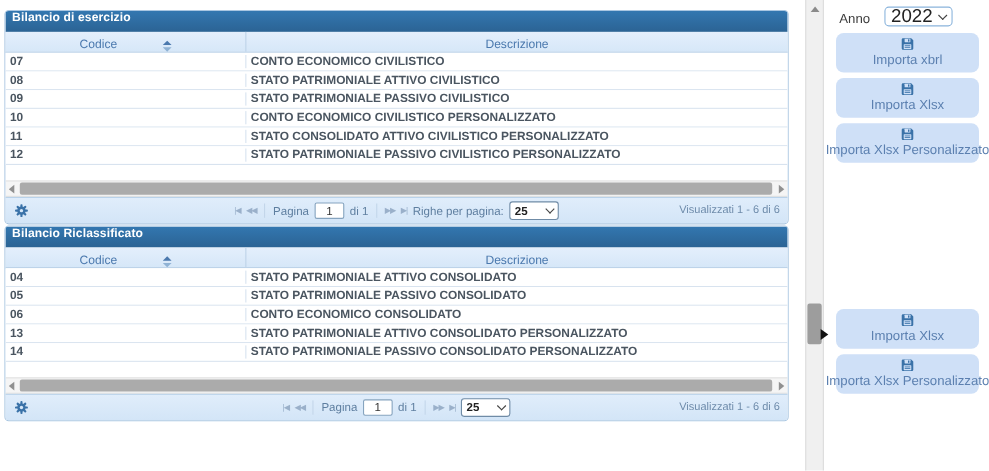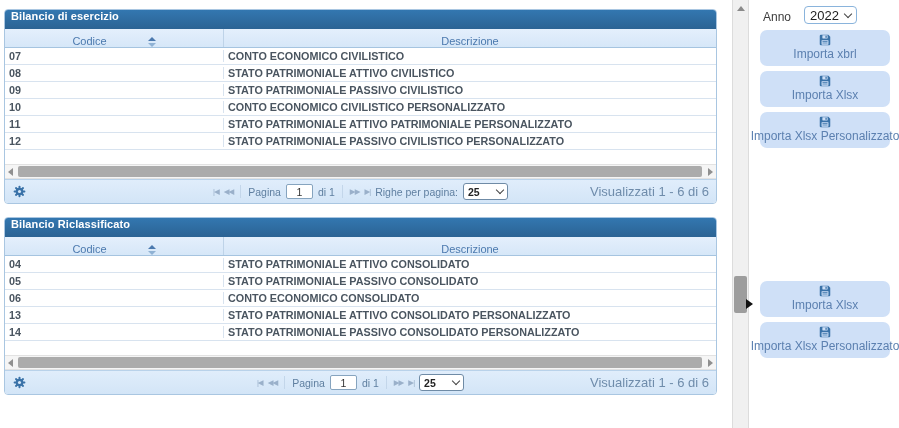--- a/index.html
+++ b/index.html
@@ -2,21 +2,21 @@
 <html><head>
 <meta charset="utf-8">
 <style>
   html,body{margin:0;padding:0;background:#fff;}
   body{font-family:"Liberation Sans","DejaVu Sans",sans-serif;}
   .screen{position:relative;width:899px;height:428px;background:#fff;overflow:hidden;}
 
   
   .main{position:absolute;left:4px;top:9px;width:713px;}
   .grid-panel{box-sizing:border-box;border:1px solid #a9c6e1;border-radius:4px;overflow:hidden;background:#fff;}
-  .grid-panel + .grid-panel{margin-top:13px;}
+  .grid-panel + .grid-panel{margin-top:1px;}
   .titlebar{box-sizing:border-box;height:19px;background:linear-gradient(#3377b0,#2b6394);color:#fff;
     font-size:11px;font-weight:bold;display:flex;padding-left:6px;letter-spacing:.1px;}
   .colheader{box-sizing:border-box;height:19px;background:linear-gradient(#e4effc,#d6e7f8);
     border-bottom:1px solid #a5c4e0;display:flex;font-size:11px;color:#4b79ae;}
   .hc{display:flex;align-items:flex-end;justify-content:center;box-sizing:border-box;gap:36px;}
   .hc.c1{width:219px;border-right:1px solid #bed3e8;}
   .hc.c2{flex:1;}
   .sorticon{display:inline-flex;flex-direction:column;margin-left:5px;gap:2px;}
   .sorticon .up{width:0;height:0;border-left:4px solid transparent;border-right:4px solid transparent;border-bottom:4px solid #4b79ae;}
   .sorticon .down{width:0;height:0;border-left:4px solid transparent;border-right:4px solid transparent;border-top:4px solid #8fb2d4;}
@@ -31,21 +31,21 @@
   .hscroll{position:relative;height:13px;background:#f5f5f5;border-top:1px solid #e2e2e2;border-bottom:1px solid #e2e2e2;}
   .hs-thumb{position:absolute;top:1px;bottom:1px;left:13px;right:14px;background:#ababab;border-radius:2px;}
   .hs-left,.hs-right{position:absolute;top:3px;width:0;height:0;}
   .hs-left{left:3px;border-top:4px solid transparent;border-bottom:4px solid transparent;border-right:5px solid #909090;}
   .hs-right{right:3px;border-top:4px solid transparent;border-bottom:4px solid transparent;border-left:5px solid #909090;}
 
   
   .pager{position:relative;box-sizing:border-box;height:24px;background:linear-gradient(#e0edfb,#d3e5f7);
     border-top:1px solid #b9d2ea;display:flex;align-items:center;justify-content:center;font-size:10.5px;color:#5f7fa0;}
   .gear{position:absolute;left:8px;top:5px;width:13px;height:13px;cursor:pointer;}
-  .pager-status{position:absolute;right:7px;font-size:13px;color:#6f8cab;}
+  .pager-status{position:absolute;right:7px;font-size:10px;color:#6f8cab;}
   .pctr{display:flex;align-items:center;gap:5px;}
   .pnav{font-size:7.5px;color:#9ab0ca;letter-spacing:-1px;cursor:default;}
   .psep{width:1px;height:13px;background:#c3d6ea;margin:0 2px;}
   .pageinput{box-sizing:border-box;width:27px;height:15px;border:1px solid #86a4bf;border-radius:2px;
     font-size:10.5px;text-align:center;color:#333;padding:0;font-family:inherit;background:#fff;}
   .fselect{box-sizing:border-box;display:inline-flex;align-items:center;justify-content:space-between;
     background:#fff;border:1px solid #6f8ba6;border-radius:3px;height:17px;padding:0 4px;min-width:45px;
     font-size:10.5px;color:#222;cursor:pointer;font-weight:bold;}
   .chev{width:5px;height:5px;border-right:1.6px solid #444;border-bottom:1.6px solid #444;
     transform:rotate(45deg);margin-left:6px;margin-top:-3px;}
@@ -57,21 +57,21 @@
     border-right:4px solid transparent;border-bottom:5px solid #8a8a8a;}
   .vs-thumb{position:absolute;left:1px;right:1px;top:276px;height:37px;background:#9d9d9d;border-radius:2px;}
   .collapse-handle{position:absolute;left:746px;top:299px;width:0;height:0;cursor:pointer;
     border-top:5px solid transparent;border-bottom:5px solid transparent;border-left:7px solid #111;}
 
   
   .sidebar{position:absolute;left:756px;top:0;width:143px;height:428px;background:#fff;}
   .anno-row{display:flex;align-items:flex-end;margin:6px 0 0 7px;gap:13px;}
   .anno-label{font-size:12px;color:#3d3d3d;}
   .anno-select{box-sizing:border-box;display:inline-flex;align-items:center;background:#fff;
-    border:1px solid #8ab4dc;border-radius:4px;height:18px;padding:0 5px;font-size:13px;color:#222;cursor:pointer;}
+    border:1px solid #8ab4dc;border-radius:4px;height:18px;padding:0 5px;font-size:17px;color:#222;cursor:pointer;}
   .btn-group{display:flex;flex-direction:column;gap:5px;margin:6px 0 0 4px;width:130px;}
   .btn-group.lower{position:absolute;top:281px;left:4px;margin:0;}
   .imp-btn{box-sizing:border-box;background:#cfe0f7;border:none;border-radius:7px;width:130px;
     padding:4px 0 5px 0;display:flex;flex-direction:column;align-items:center;gap:1px;cursor:pointer;
     font-family:inherit;}
   .imp-btn .lbl{font-size:12px;color:#5c80b0;white-space:nowrap;}
   .icon-svg{display:block;}
 </style>
 </head>
 <body>
@@ -108,21 +108,21 @@
         <div class="tr">
           <div class="td c1">09</div>
           <div class="td c2">STATO PATRIMONIALE PASSIVO CIVILISTICO</div>
         </div>
         <div class="tr">
           <div class="td c1">10</div>
           <div class="td c2">CONTO ECONOMICO CIVILISTICO PERSONALIZZATO</div>
         </div>
         <div class="tr">
           <div class="td c1">11</div>
-          <div class="td c2">STATO PATRIMONIALE ATTIVO PATRIMONIALE PERSONALIZZATO</div>
+          <div class="td c2">STATO CONSOLIDATO ATTIVO CIVILISTICO PERSONALIZZATO</div>
         </div>
         <div class="tr">
           <div class="td c1">12</div>
           <div class="td c2">STATO PATRIMONIALE PASSIVO CIVILISTICO PERSONALIZZATO</div>
         </div>
       </div>
       <div class="grid-empty"></div>
       <div class="hscroll">
         <span class="hs-left"></span>
         <span class="hs-thumb"></span>

